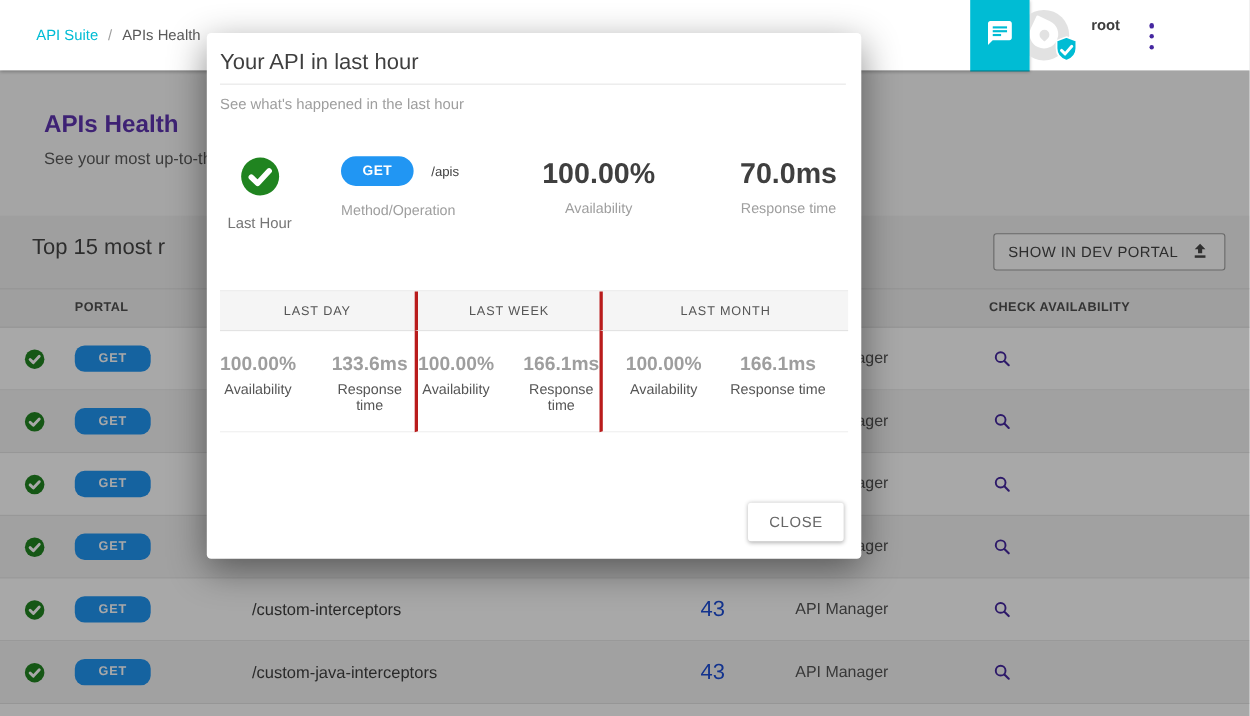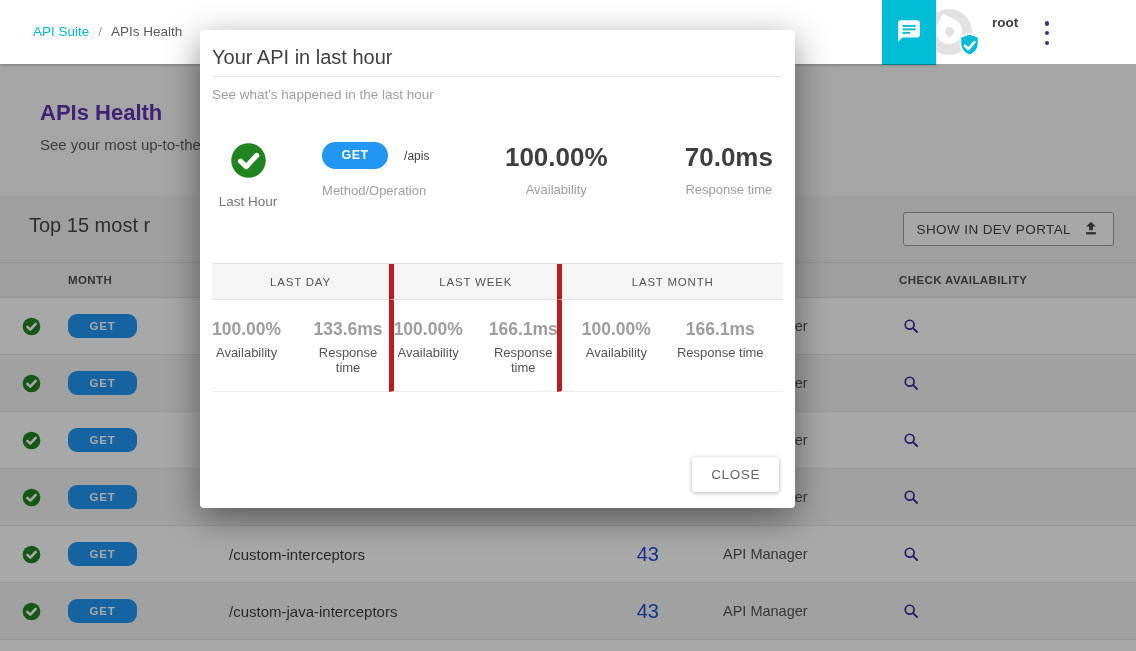--- a/index.html
+++ b/index.html
@@ -55,21 +55,21 @@
     text-align:center; cursor:pointer; }
   .c-path { font-size:15px; color:#3f3f3f; }
   .c-count { text-align:right; font-size:20px; font-weight:normal; color:#1d4ed8; }
   .c-org { padding-left:64px; font-size:14.5px; color:#555; }
   .c-check { padding-left:3px; display:flex; align-items:center; cursor:pointer; }
   .row-stub { height:11px; background:#fff; }
 
   
   .overlay { position:absolute; left:0; top:64px; width:1136px; height:587px;
     background:rgba(0,0,0,0.34); z-index:20; }
-  .modal { position:absolute; left:200px; top:30px; width:595px; height:478px; background:#fff;
+  .modal { position:absolute; left:188px; top:30px; width:595px; height:478px; background:#fff;
     border-radius:4px; box-shadow:0 10px 34px rgba(0,0,0,0.45); z-index:30; }
   .modal-head { padding:16px 14px 0 12px; }
   .modal-title { font-size:20px; font-weight:normal; color:#3f3f3f; }
   .modal-divider { height:1px; background:#e6e6e6; margin-top:7px; }
   .modal-sub { margin-top:10px; font-size:13.5px; color:#9e9e9e; }
 
   .stats { display:flex; margin-top:40px; align-items:flex-start; }
   .stat-hour { margin-left:14px; width:72px; text-align:center; }
   .stat-hour .lbl { margin-top:11px; font-size:13.5px; color:#757575; }
   .stat-method { margin-left:40px; width:168px; }
@@ -84,21 +84,21 @@
   .stat-big .val { font-size:26px; font-weight:bold; color:#3f3f3f; }
   .stat-big .lbl { margin-top:9px; font-size:13px; color:#9e9e9e; }
 
   .history { margin-top:54px; padding:0 12px; }
   .history h3 { font-size:17px; font-weight:normal; color:#3f3f3f; }
   .htable { margin-top:16px; border-top:1px solid #e3e3e3; display:grid;
     grid-template-columns:31% 29.5% 39.5%; }
   .hth { background:#f5f5f5; border-bottom:1px solid #e3e3e3; text-align:center; padding:12px 0 11px;
     font-size:11.5px; letter-spacing:0.8px; color:#555; }
   .htd { padding:19px 0 16px; display:flex; justify-content:center; gap:26px; border-bottom:1px solid #efefef; }
-  .col-sep { border-left:5px solid #b91c1c; }
+  .col-sep { border-left:3px solid #b91c1c; }
   .hval { font-size:17.5px; font-weight:bold; color:#9e9e9e; text-align:center; }
   .hlbl { font-size:13px; color:#555; margin-top:5px; text-align:center; }
 
   .close-btn { position:absolute; right:16px; bottom:16px; background:#fff; border:none; border-radius:3px;
     padding:10px 19px; font-size:13.5px; color:#666; letter-spacing:0.6px;
     box-shadow:0 1px 4px rgba(0,0,0,0.3); cursor:pointer; font-family:inherit; }
 </style>
 </head>
 <body>
 
@@ -146,21 +146,21 @@
       <span>
         <svg width="18" height="18" viewBox="0 0 24 24" fill="#4a4a4a">
           <path d="M12 3.5l-6.5 6.5h4v5h5v-5h4z"></path>
           <rect x="5.5" y="17.5" width="13" height="3"></rect>
         </svg>
       </span>
     </button>
   </section>
 
   <div class="grid thead">
-    <span class="h-method">MONTH</span>
+    <span class="h-method">PORTAL</span>
     <span class="h-check">CHECK AVAILABILITY</span>
   </div>
 
   <div id="rows">
       <div class="grid trow">
         <span class="c-status">
           <svg width="19" height="19" viewBox="0 0 24 24">
             <circle cx="12" cy="12" r="11.2" fill="#208420"></circle>
             <polyline points="6.8,12.4 10.5,16 17.3,8.7" fill="none" stroke="#fff" stroke-width="3.3" stroke-linecap="round" stroke-linejoin="round"></polyline>
           </svg>

